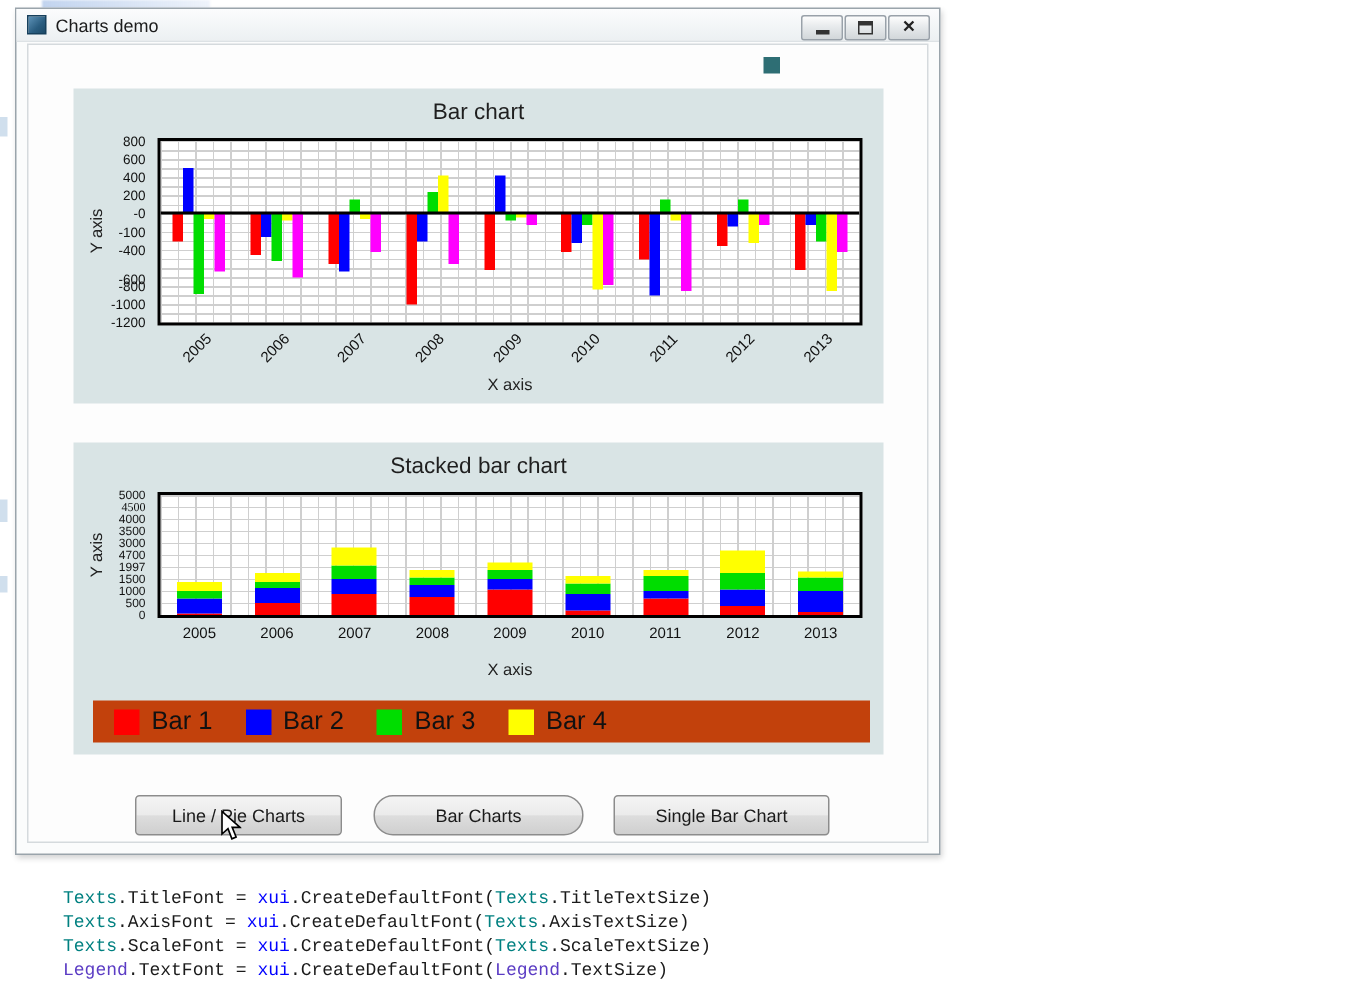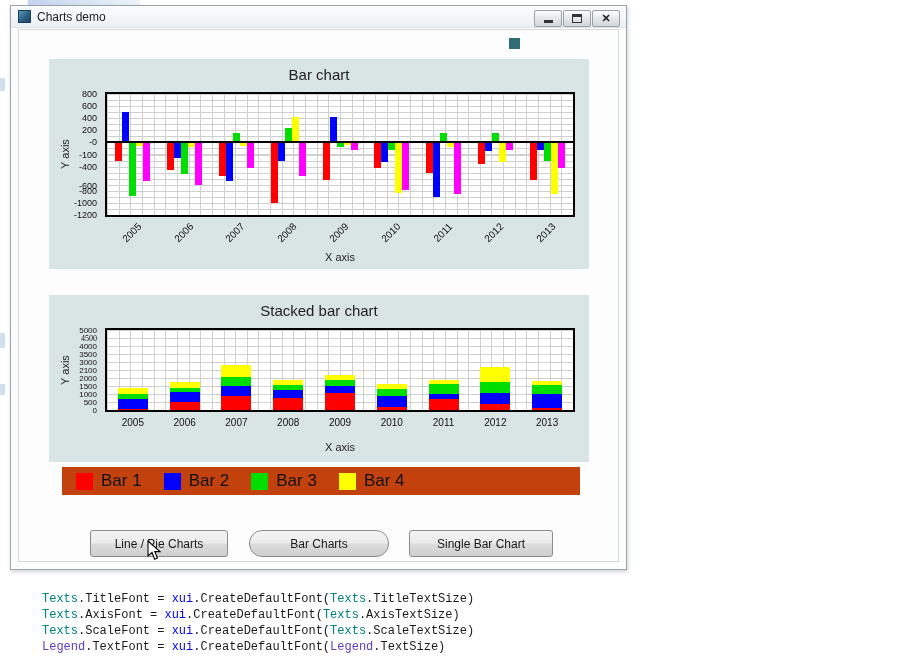--- a/index.html
+++ b/index.html
@@ -29,21 +29,21 @@
   .glyph-min { width:9px; height:3px; background:#333; margin-top:5px; }
   .glyph-max { width:10px; height:9px; border:1px solid #333; border-top:3px solid #333; }
   .glyph-close { font-size:11px; font-weight:bold; color:#222; line-height:1; }
 
   .client { position:absolute; left:7px; top:23px; width:601px; height:533px;
     background:#fdfdfd; border:1px solid #d5dadd; }
 
   
   .chart-panel { position:absolute; left:30px; width:540px; background:#d9e4e5; }
   #panel-bar { top:29px; height:210px; }
-  #panel-stacked { top:265px; height:167px; }
+  #panel-stacked { top:265px; height:208px; }
   .chart-title { position:absolute; top:7px; left:0; right:0; text-align:center;
     font-size:15px; color:#1f1f1f; }
   .plot { position:absolute; box-sizing:content-box; left:56px; width:466px;
     background-color:#ffffff; border:2px solid #000; overflow:hidden; }
   #panel-bar .plot { top:33px; height:121px;
     background-image:
       repeating-linear-gradient(to right,  #cfcfcf 0 1px, transparent 1px 11.65px),
       repeating-linear-gradient(to bottom, #cfcfcf 0 1px, transparent 1px 6.05px); }
   #panel-stacked .plot { top:33px; height:80px;
     background-image:
@@ -208,22 +208,22 @@
 
     <div class="chart-panel" id="panel-stacked">
       <div class="chart-title">Stacked bar chart</div>
       <div class="ylabel">Y axis</div>
       <div class="yticks">
           <div class="ytick" style="top: 0px;">5000</div>
           <div class="ytick" style="top: 8px; font-family: Liberation Serif, serif;">4500</div>
           <div class="ytick" style="top: 16px;">4000</div>
           <div class="ytick" style="top: 24px;">3500</div>
           <div class="ytick" style="top: 32px;">3000</div>
-          <div class="ytick" style="top: 40px;">2100</div>
-          <div class="ytick" style="top: 48px;">2000</div>
+          <div class="ytick" style="top: 40px;">4700</div>
+          <div class="ytick" style="top: 48px;">1997</div>
           <div class="ytick" style="top: 56px;">1500</div>
           <div class="ytick" style="top: 64px;">1000</div>
           <div class="ytick" style="top: 72px;">500</div>
           <div class="ytick" style="top: 80px;">0</div>
         </div>
       <div class="plot">
           <div class="bar" style="left: 10.8889px; width: 30px; top: 78.72px; height: 1.28px; background: rgb(255, 0, 0);"></div>
           <div class="bar" style="left: 10.8889px; width: 30px; top: 68.8px; height: 9.92px; background: rgb(0, 0, 255);"></div>
           <div class="bar" style="left: 10.8889px; width: 30px; top: 64.32px; height: 4.48px; background: rgb(0, 221, 0);"></div>
           <div class="bar" style="left: 10.8889px; width: 30px; top: 58.24px; height: 6.08px; background: rgb(255, 255, 0);"></div>

